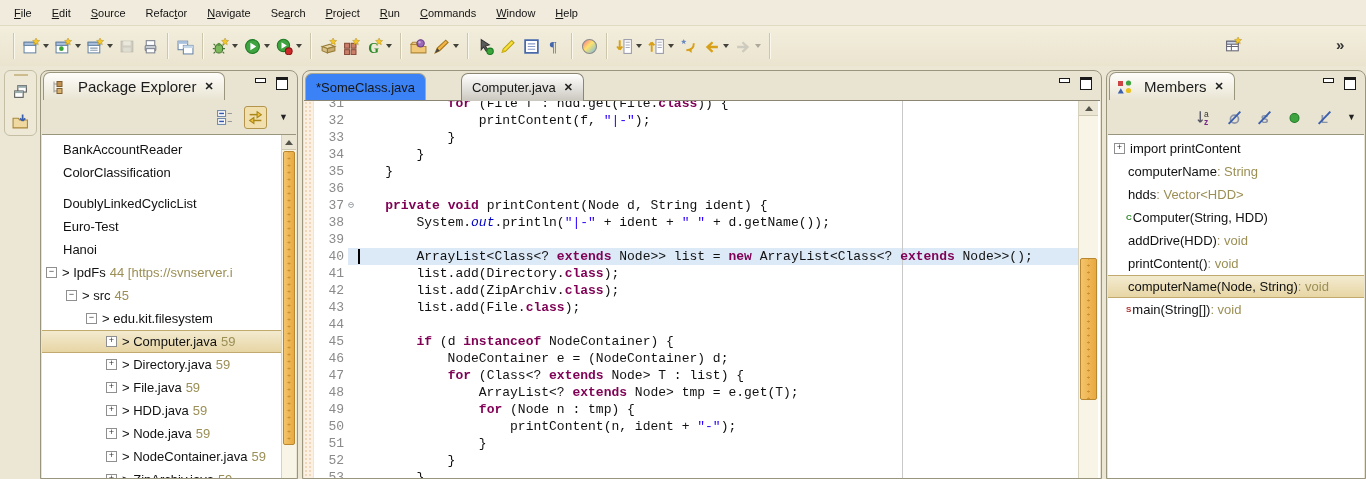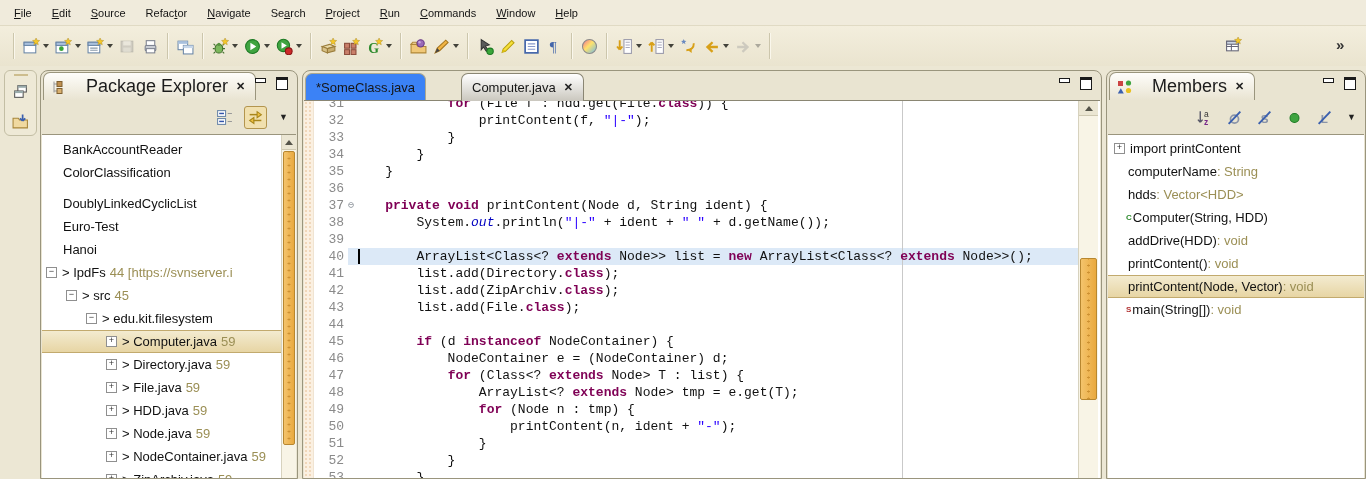--- a/index.html
+++ b/index.html
@@ -19,21 +19,21 @@
   .dd{width:0;height:0;border-left:3px solid transparent;border-right:3px solid transparent;
       border-top:4px solid #42423a;margin-left:3px}
   .disabled{opacity:.38;filter:grayscale(.9)}
   .toolbar-right{position:absolute;top:34px;left:1222px;display:flex;align-items:center}
   .overflow-chevron{position:absolute;top:36px;left:1336px;font-weight:bold;font-size:15px;color:#333}
   
   .panel{position:absolute;top:70px;background:#e9e4d1;border:1px solid #9a957d;border-radius:8px 8px 0 0;box-sizing:border-box}
   .ptab{position:absolute;left:2px;top:1px;height:28px;display:flex;align-items:center;padding:0 10px 0 7px;
         background:linear-gradient(#fefdfa,#e9e4d2);border:1px solid #9a957d;border-bottom:none;
         border-radius:7px 7px 0 0;box-sizing:border-box;white-space:nowrap}
-  .ptab .ttl{margin:0 6px 0 14px;font-size:18px;color:#1c1c1c}
+  .ptab .ttl{margin:0 6px 0 6px;font-size:15px;color:#1c1c1c}
   .tclose{font-size:11px;font-weight:bold;color:#222;margin-left:2px;cursor:default}
   .minmax{position:absolute;top:6px;display:flex;gap:8px}
   .btn-min,.btn-max{width:14px;height:12px;display:flex;align-items:flex-start;justify-content:center}
   .btn-min i{display:block;width:9px;height:3px;border:1px solid #1a1a1a;background:#fff;margin-top:1px}
   .btn-max i{display:block;width:10px;height:9px;border:1px solid #1a1a1a;border-top-width:3px;background:#fff}
   .ltb{position:absolute;left:0;right:0;top:29px;height:34px;display:flex;align-items:center;
        justify-content:flex-end;padding-right:6px;gap:9px}
   .ltb .tbtn{padding:2px}
   .pressed{background:#f1e0ae;border:1px solid #b3954e;border-radius:3px}
   .viewmenu{font-size:9px;color:#222;padding:0 3px}
@@ -727,21 +727,21 @@
           <span class="ic"><svg viewBox="0 0 16 16">
               <circle cx="8" cy="8.5" r="4.3" fill="#3fa440"></circle>
             </svg></span>
           <span>printContent()</span>
           <span class="mtype"> : void</span>
         </div>
         <div class="trow sel" style="padding-left: 20px;">
           <span class="ic"><svg viewBox="0 0 16 16">
               <rect x="3.8" y="4.3" width="8.4" height="8.4" rx="1" fill="#c03a3a"></rect>
             </svg></span>
-          <span>printContent(Node, Vector)</span>
+          <span>computerName(Node, String)</span>
           <span class="mtype"> : void</span>
         </div>
         <div class="trow" style="padding-left: 20px;">
           <span class="ic"><svg viewBox="0 0 16 16">
               <circle cx="8" cy="8.5" r="4.3" fill="#3fa440"></circle>
             </svg></span>
           <span class="marker red">S</span>
           <span>main(String[])</span>
           <span class="mtype"> : void</span>
         </div>

